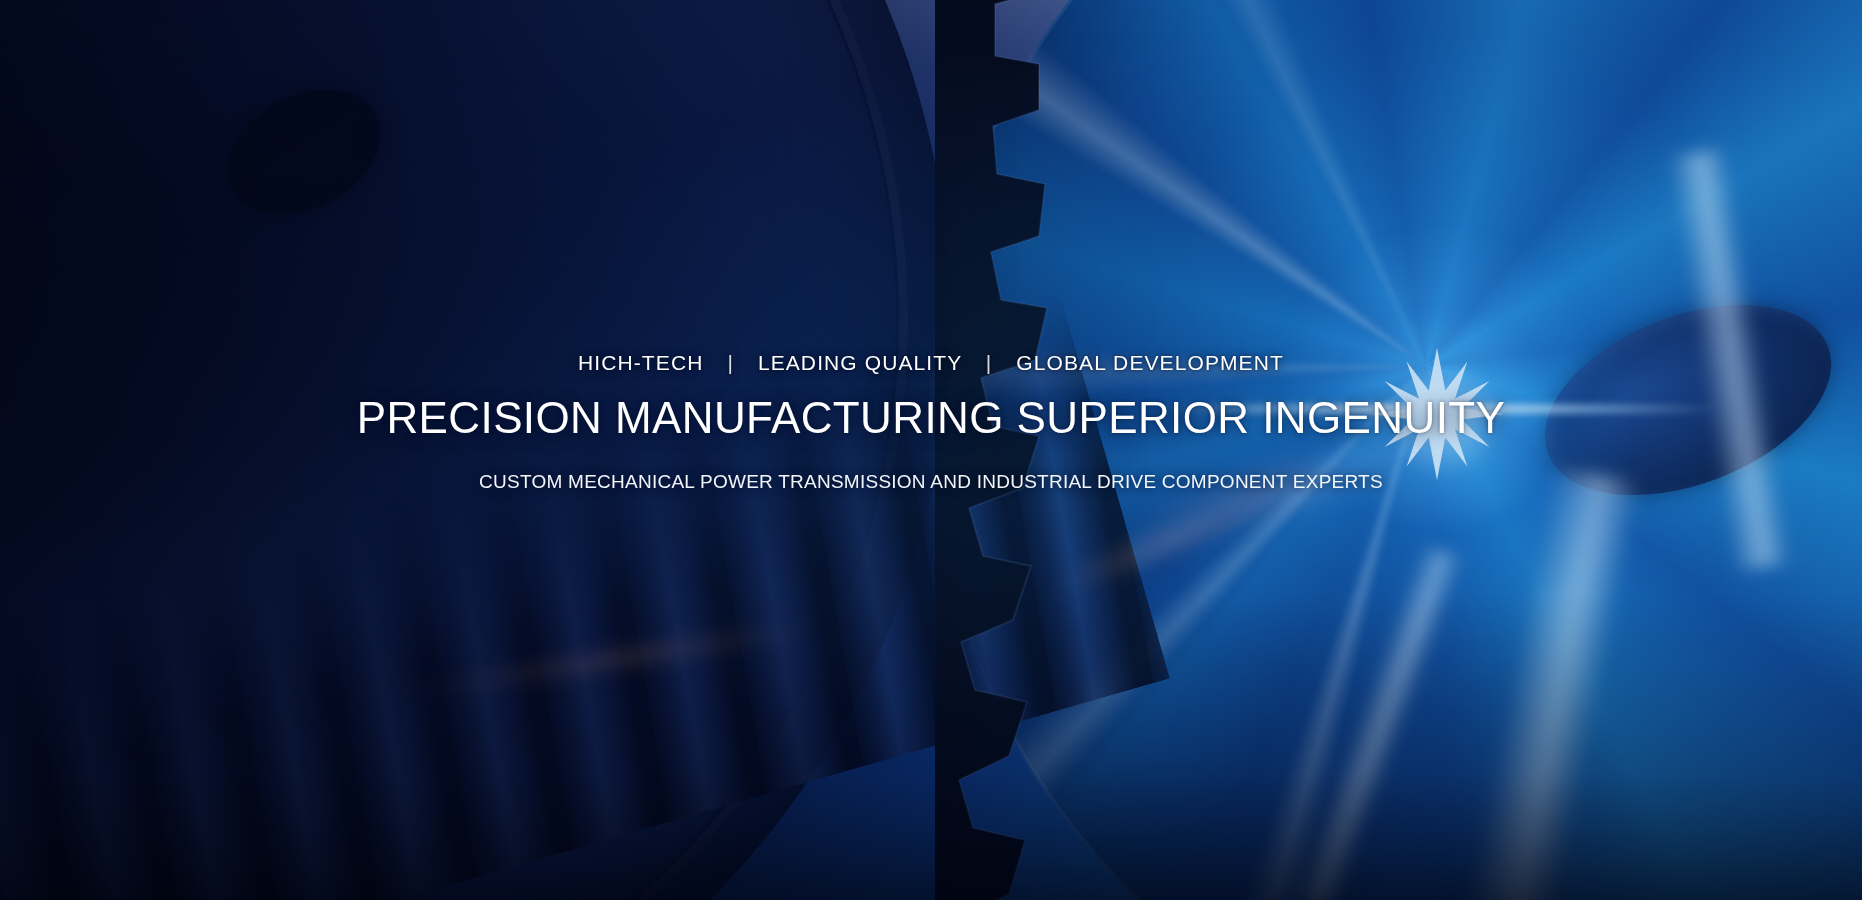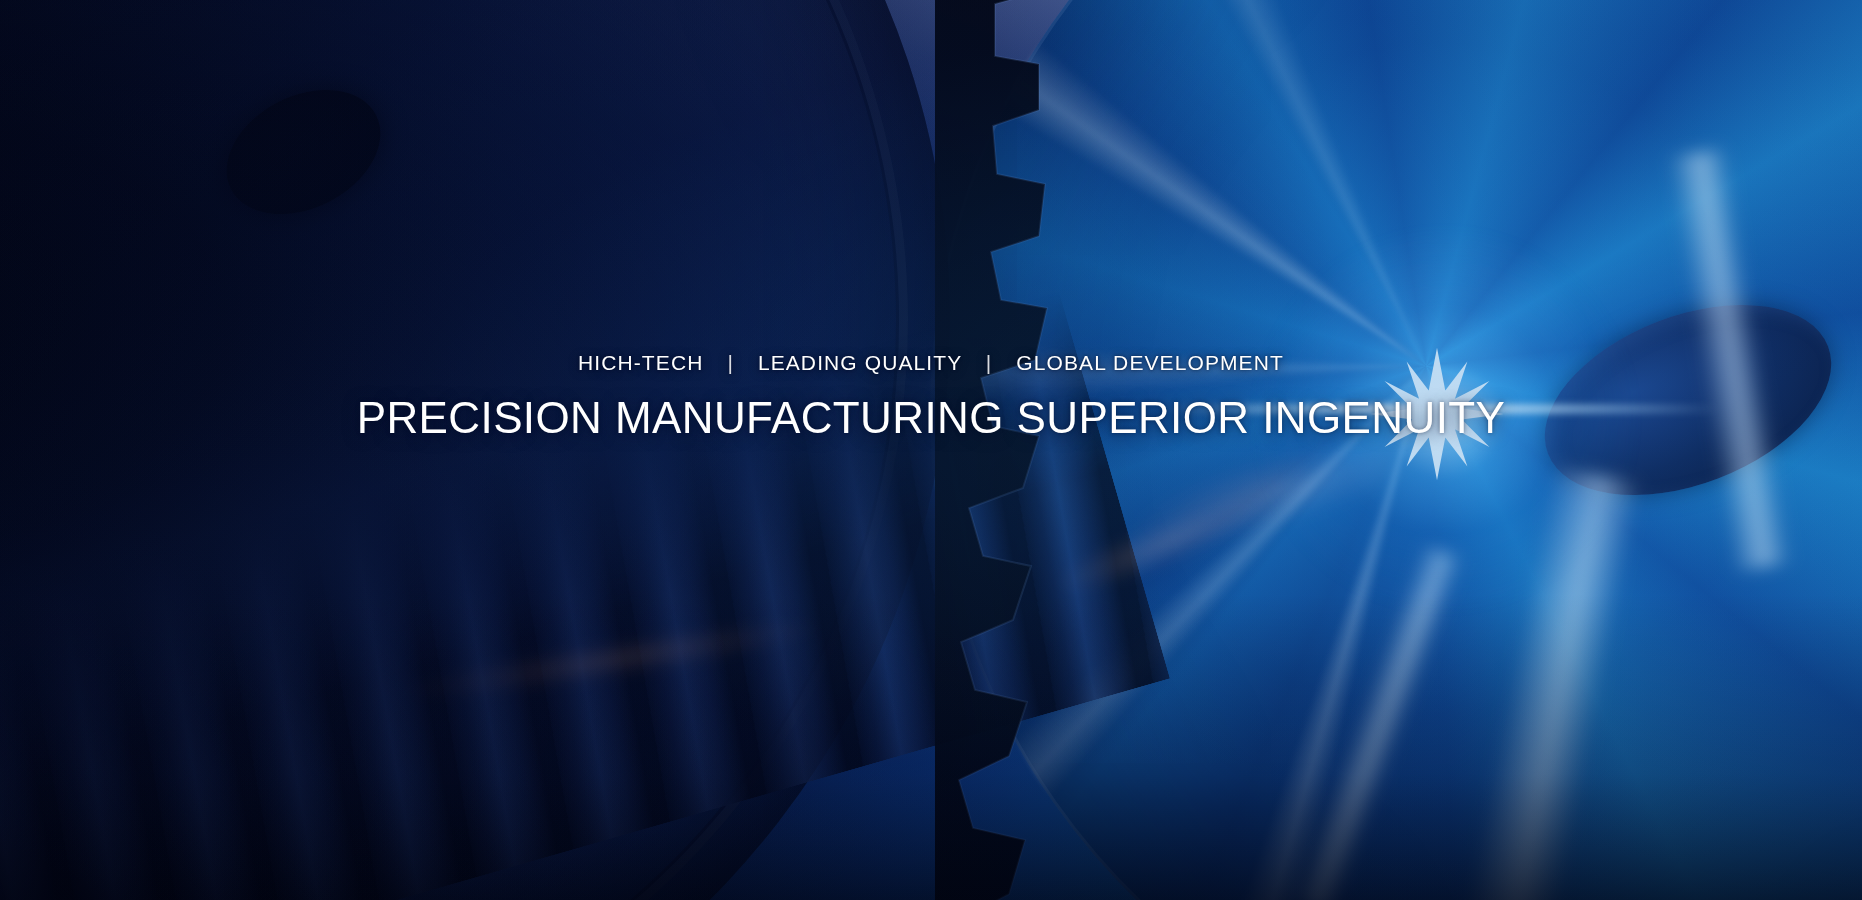--- a/index.html
+++ b/index.html
@@ -438,16 +438,17 @@
     <div class="eyebrow">
       <span>HICH-TECH</span>
       <span class="sep">|</span>
       <span>LEADING QUALITY</span>
       <span class="sep">|</span>
       <span>GLOBAL DEVELOPMENT</span>
     </div>
 
     <h1 class="headline">PRECISION MANUFACTURING SUPERIOR INGENUITY</h1>
 
+    <div class="subline">CUSTOM MECHANICAL POWER TRANSMISSION AND INDUSTRIAL DRIVE COMPONENT EXPERTS</div>
 
   </div>
 
 </div>
 
 </body></html>

